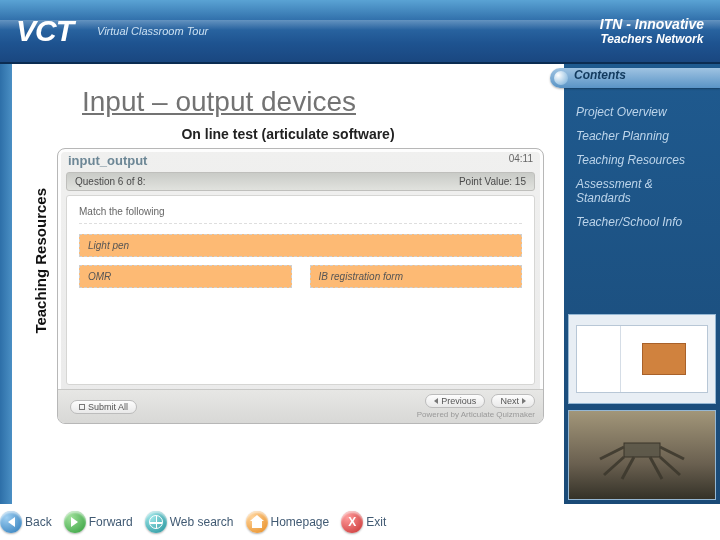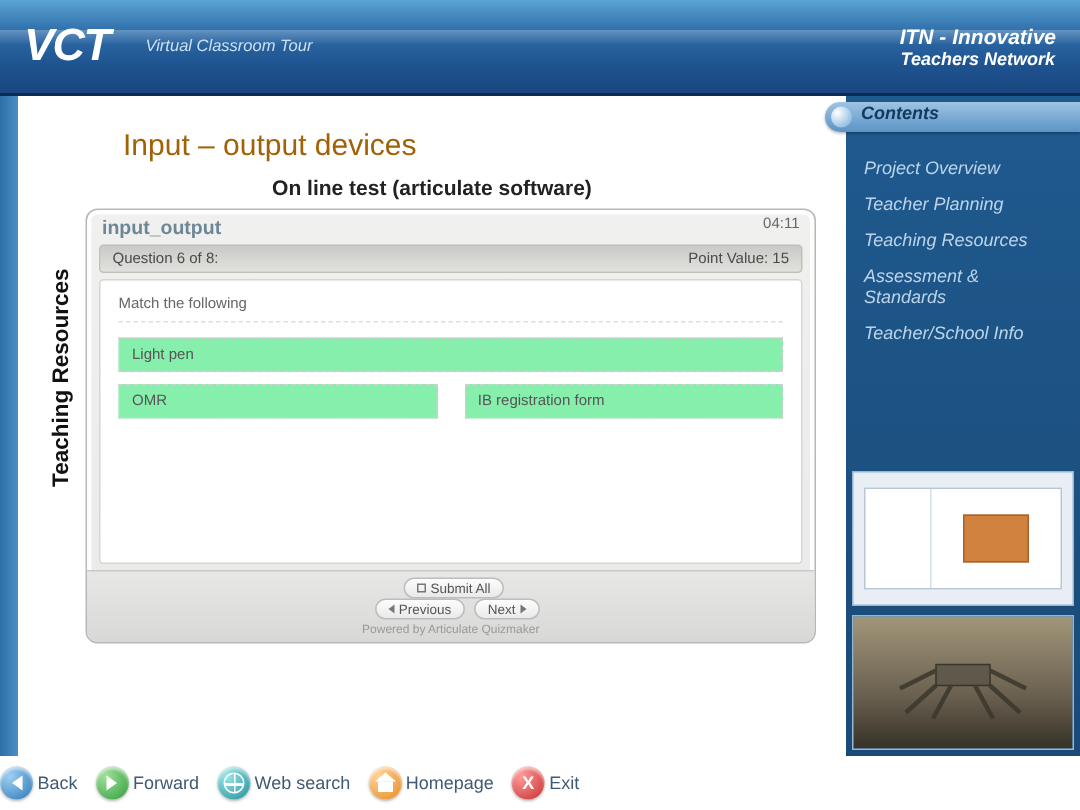--- a/index.html
+++ b/index.html
@@ -146,24 +146,25 @@
 
   
   .content {
     position: absolute;
     top: 64px; left: 12px; right: 156px; bottom: 36px;
     background: #fff;
     padding: 12px 20px 4px 20px;
     overflow: hidden;
   }
   .page-title {
-    font-size: 20px;
-    color: #a16207;
+    font-size: 28px;
+    color: #737373;
     margin: 10px 0 8px 50px;
     font-weight: normal;
+    text-decoration: underline;
   }
   .subtitle {
     text-align: center;
     font-weight: bold;
     font-size: 14px;
     color: #222;
     margin-bottom: 6px;
   }
   .main-row {
     display: flex;
@@ -232,32 +233,32 @@
     display: flex;
     gap: 18px;
     margin: 8px 0;
   }
   .match-cell {
     flex: 1;
     border: 1px dashed #cfcfcf;
     padding: 5px 8px;
     font-size: 10px;
     color: #555;
-    background: #86efac;
+    background: #fdba74;
+    font-style: italic;
   }
   .quiz-foot {
     background: linear-gradient(to bottom, #e7e7e5, #d8d8d6);
     border-top: 1px solid #c8c8c6;
     padding: 4px 8px;
     display: flex;
     justify-content: space-between;
     align-items: center;
     font-size: 10px;
     color: #555;
-    flex-direction: column;
   }
   .qf-btn {
     background: linear-gradient(to bottom,#fdfdfd,#e9e9e9);
     border: 1px solid #bcbcbc;
     border-radius: 10px;
     padding: 1px 8px;
     font-size: 9px;
     color: #555;
     margin-left: 4px;
     display: inline-flex;

